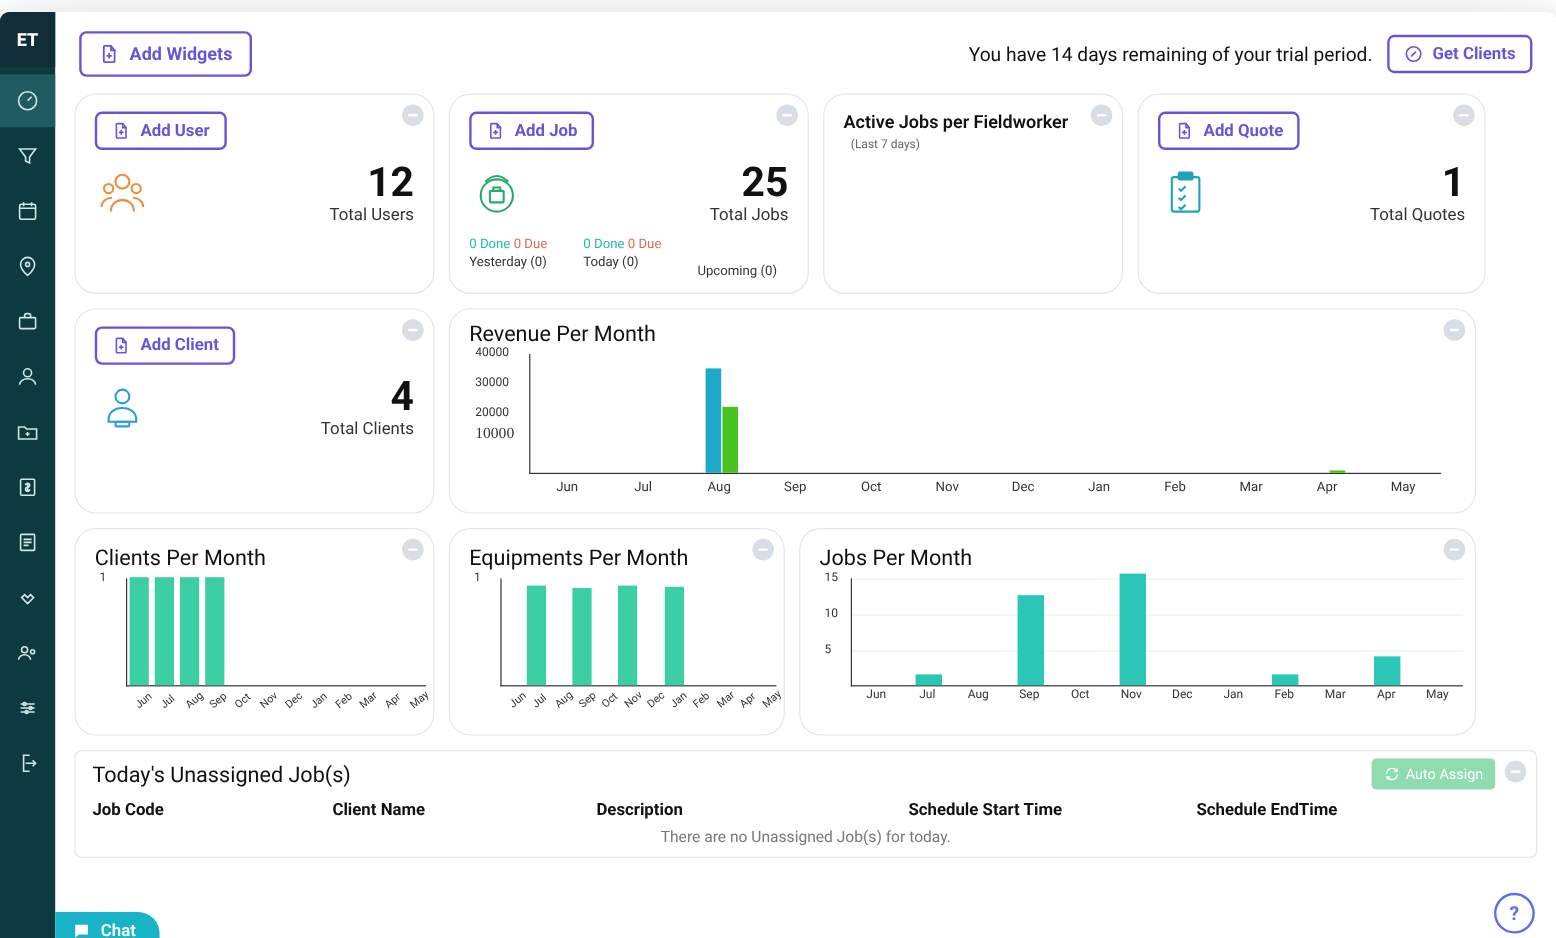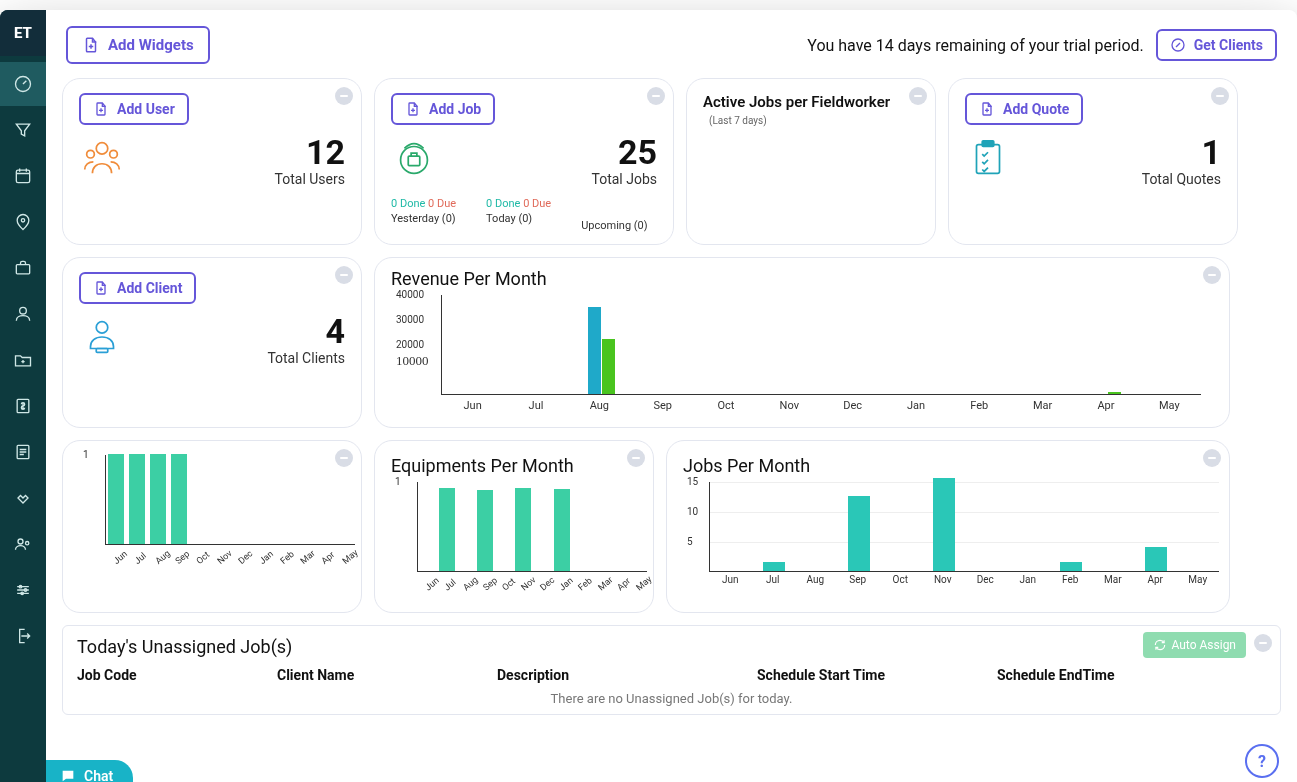--- a/index.html
+++ b/index.html
@@ -17,21 +17,21 @@
   .topbar{display:flex;align-items:center;justify-content:space-between;padding:16px 20px 6px 20px;}
   .btn-outline{border:2px solid #6556d9;background:#fff;color:#6556d9;font-weight:700;padding:8px 14px;border-radius:6px;display:inline-flex;align-items:center;gap:8px;cursor:pointer;font-size:15px;}
   .btn-outline.small{padding:6px 12px;font-size:14px;}
   .trial-wrap{display:flex;align-items:center;gap:12px;}
   .trial-text{font-size:16px;color:#111;margin-left:21px;}
   .content{padding:8px 16px 0 16px;}
   .grid{display:grid;grid-template-columns:300px 300px 250px 290px;gap:12px;}
   .card{border:1px solid #e3e6ef;border-radius:18px;background:#fff;position:relative;padding:14px 16px 12px 16px;}
   .card .remove{position:absolute;top:8px;right:8px;width:18px;height:18px;border-radius:50%;background:#d9dde6;border:none;cursor:pointer;display:flex;align-items:center;justify-content:center;}
   .card .remove::before{content:"";width:8px;height:2px;background:#fff;border-radius:1px;}
-  .stat-row{display:flex;align-items:flex-start;justify-content:space-between;margin-top:10px;}
+  .stat-row{display:flex;align-items:center;justify-content:space-between;margin-top:10px;}
   .stat-icon{width:46px;height:46px;}
   .stat-val{text-align:right;}
   .stat-val .n{font-size:34px;font-weight:700;color:#111;line-height:1;}
   .stat-val .lbl{font-size:14px;color:#333;margin-top:2px;}
   .jobs-meta{display:flex;gap:30px;margin-top:10px;font-size:11px;}
   .jobs-meta .col{display:flex;flex-direction:column;gap:2px;}
   .jobs-meta .done{color:#1fb9a6;}
   .jobs-meta .due{color:#e06a5a;}
   .jobs-meta .sub{color:#333;}
   .upcoming{font-size:11px;color:#333;align-self:flex-end;margin-top:22px;}
@@ -303,20 +303,21 @@
                   <div style="flex:1;text-align:center;font-size:11px;color:#333;">May</div>
                 </div>
               </div>
             </div>
         </div>
       </div>
 
       <div class="row3">
         <div class="card">
           <button class="remove"></button>
+          <div class="chart-title">Clients Per Month</div>
           <div id="clients-chart">
               <div style="position:relative;height:118px;margin-left:26px;">
                 <div style="position:absolute;left:-22px;top:-6px;font-size:10px;color:#333;">1</div>
                 <div style="position:absolute;left:0;top:0;width:250px;height:90px;border-left:1px solid #333;border-bottom:1px solid #333;">
                   <div style="position:absolute;bottom:0;left:2.416666666666666px;width:16px;height:90px;background:#3ccfa4;"></div>
                   <div style="position:absolute;bottom:0;left:23.25px;width:16px;height:90px;background:#3ccfa4;"></div>
                   <div style="position:absolute;bottom:0;left:44.08333333333333px;width:16px;height:90px;background:#3ccfa4;"></div>
                   <div style="position:absolute;bottom:0;left:64.91666666666667px;width:16px;height:90px;background:#3ccfa4;"></div>
                 </div>
                 <div style="position:absolute;left:0;top:92px;width:250px;display:flex;">

